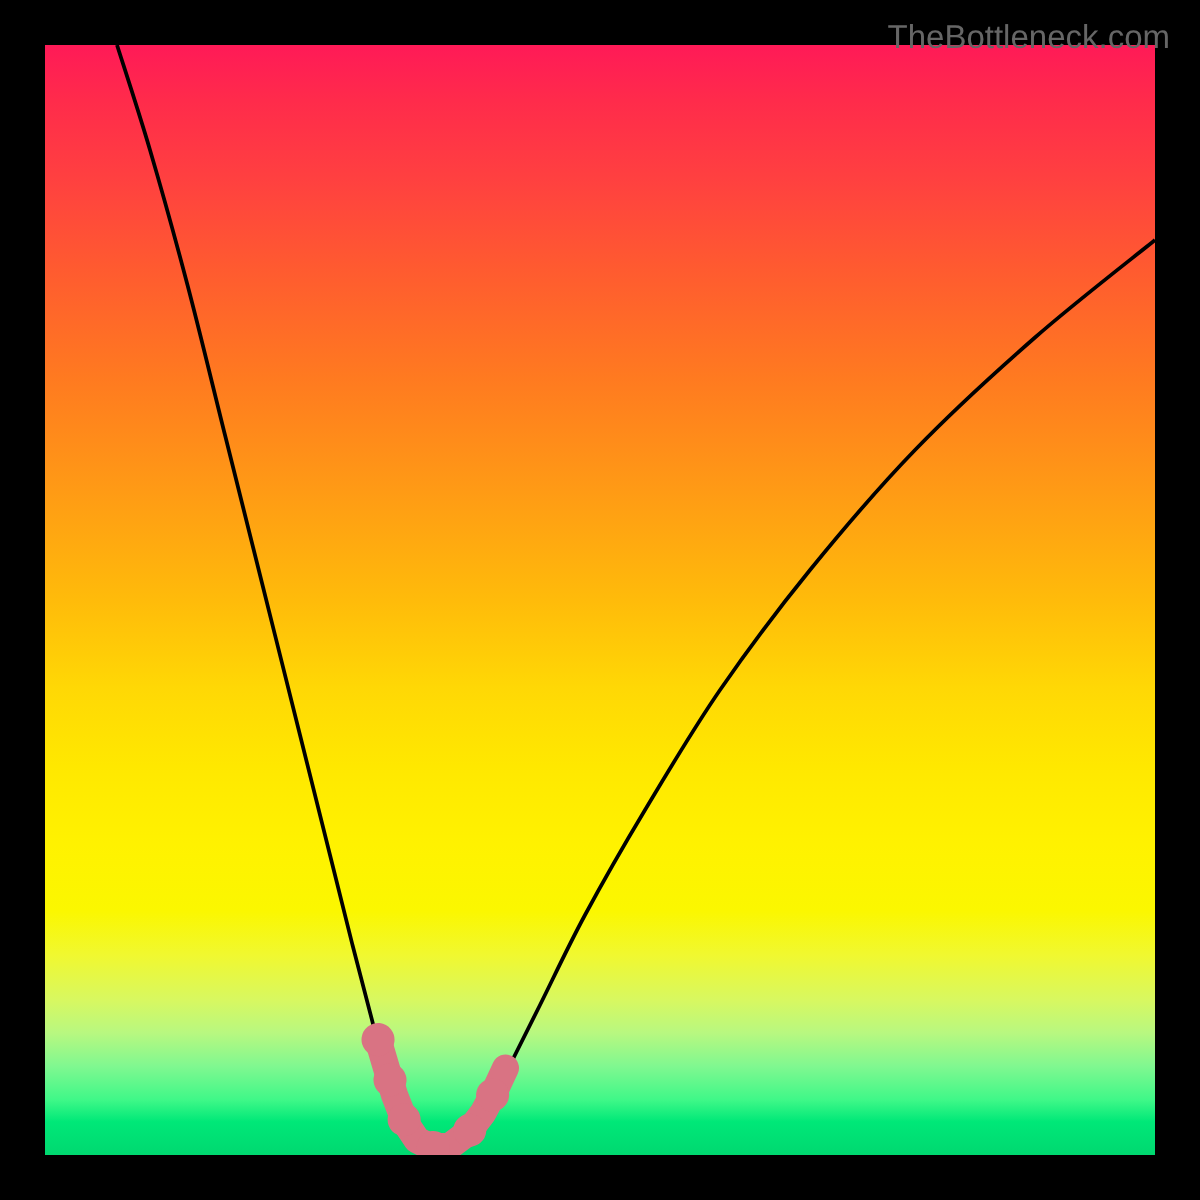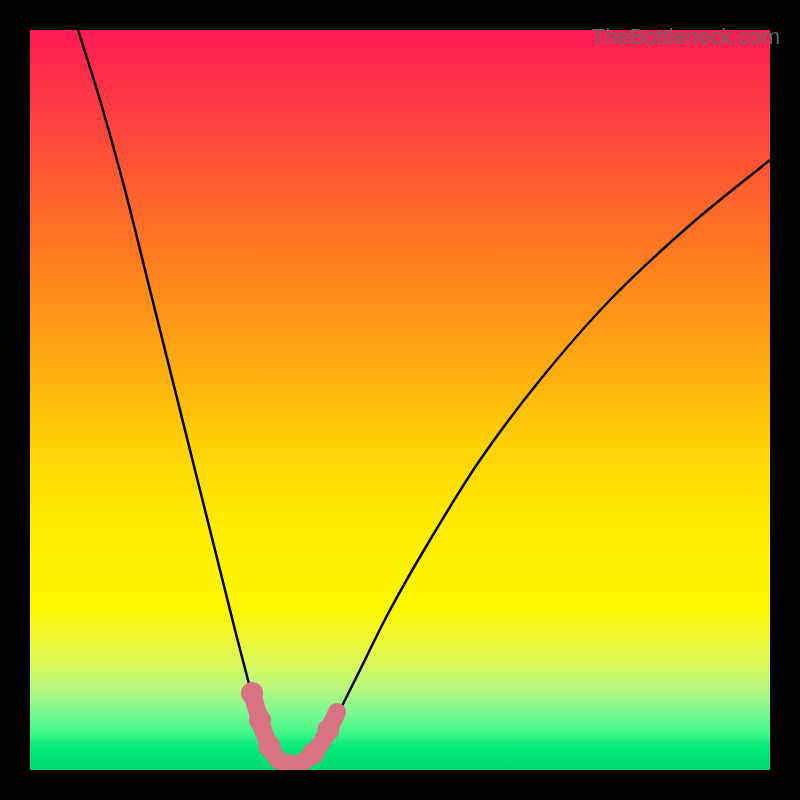--- a/index.html
+++ b/index.html
@@ -11,21 +11,21 @@
     body {
       width: 800px;
       height: 800px;
       background: #000;
       position: relative;
       font-family: Arial, sans-serif;
     }
 
     .watermark {
       position: absolute;
-      top: 24px;
+      top: 12px;
       right: 20px;
       color: #666;
       font-size: 22px;
       font-weight: 500;
       z-index: 10;
     }
 
     .chart-container {
       position: absolute;
       top: 30px;

